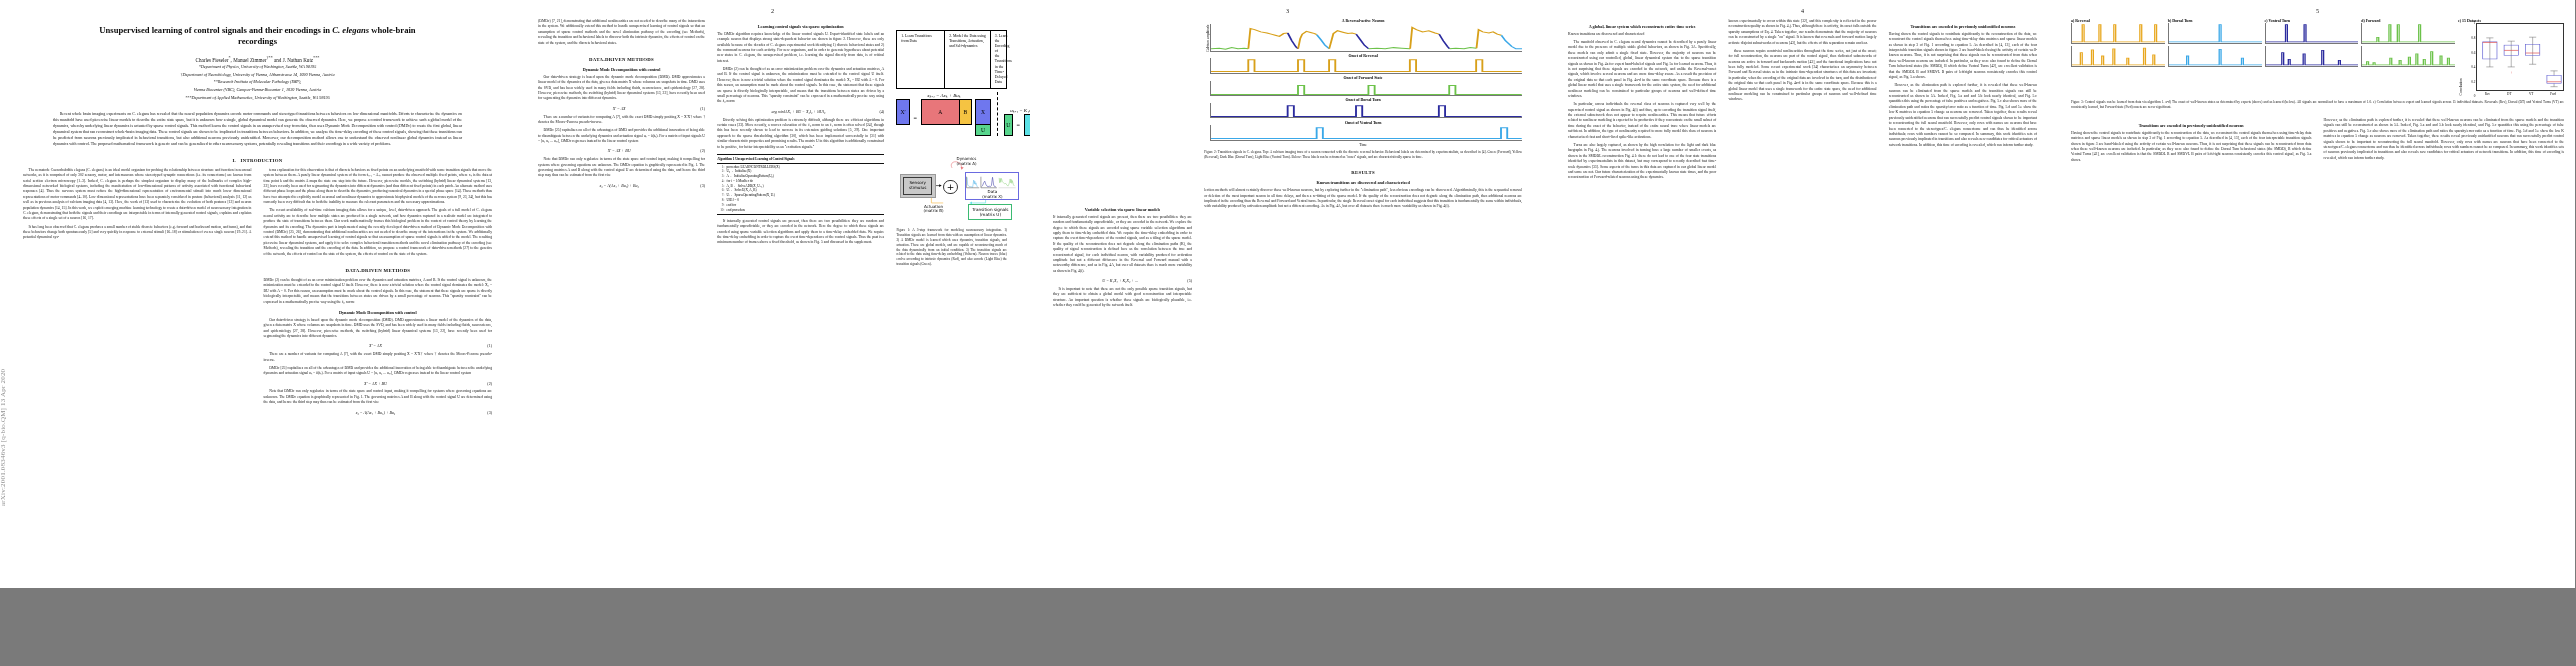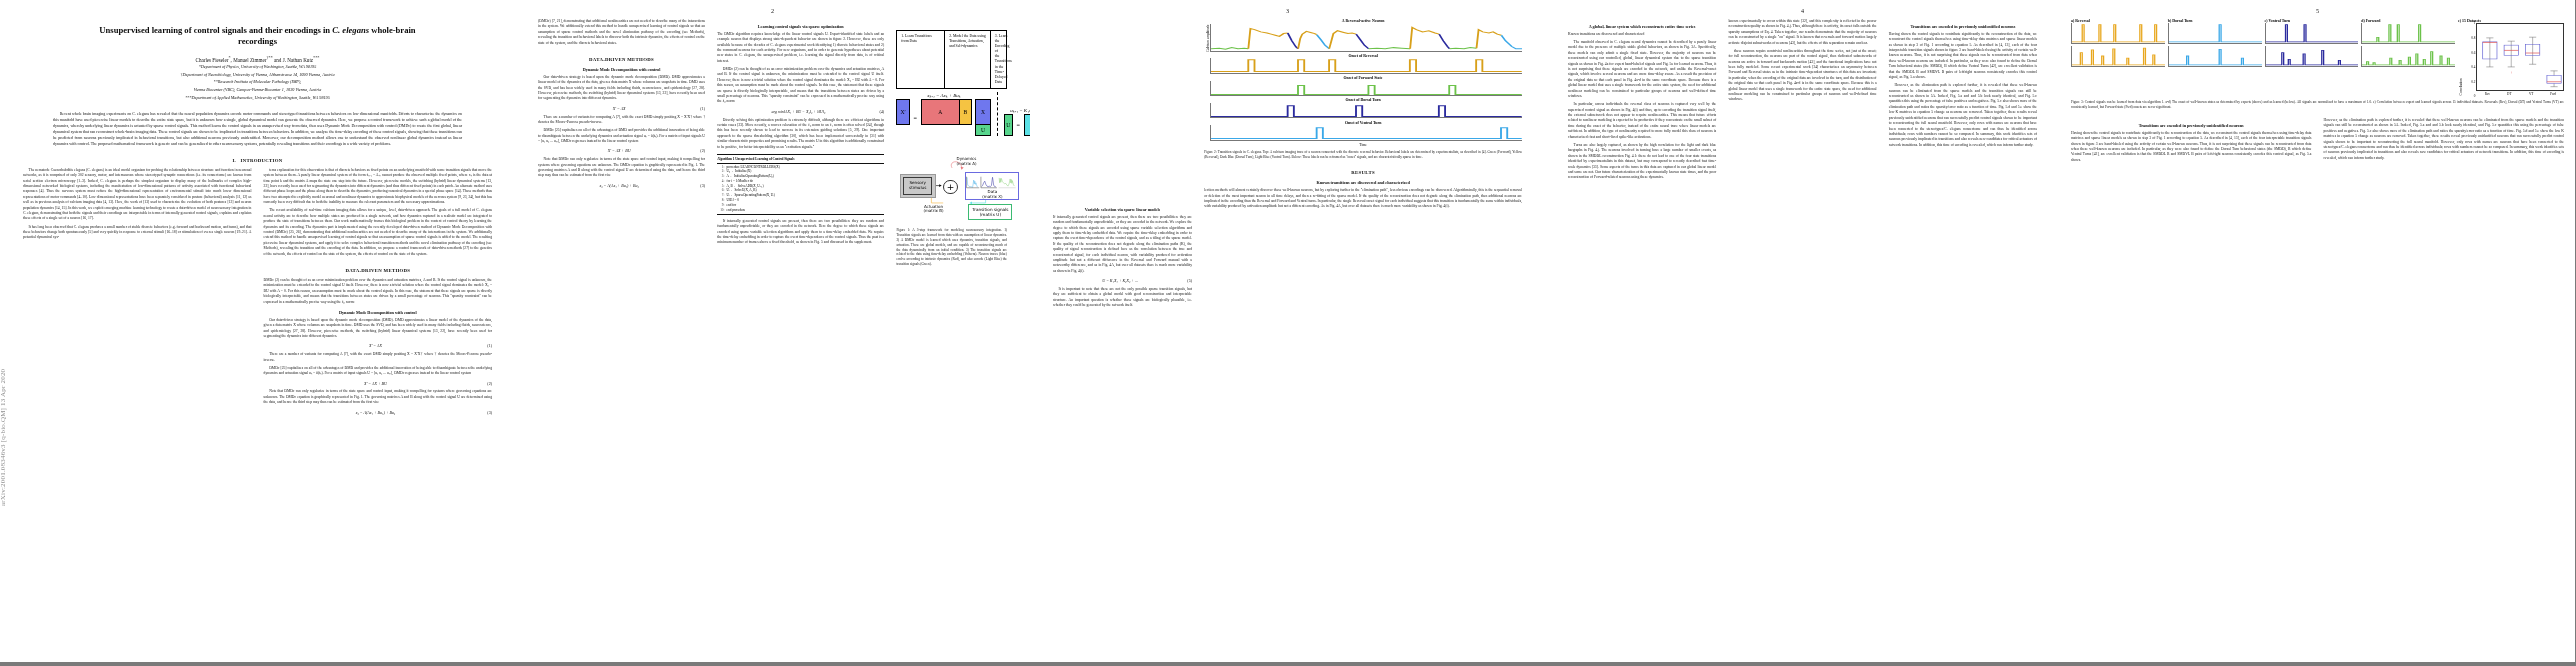--- a/index.html
+++ b/index.html
@@ -1,18 +1,18 @@
 <!DOCTYPE html>
 <html style="font-size:9px"><head>
 <meta charset="utf-8">
 <style>
   html,body{margin:0;padding:0;background:#6e6e6e;}
   body{font-family:"Liberation Serif", serif;}
   .sheetwrap{width:2576px;height:667px;position:relative;background:#7a7a7a;overflow:hidden;display:flex;}
-  .page{background:#ffffff;height:662px;position:relative;flex:0 0 auto;box-sizing:border-box;}
+  .page{background:#ffffff;height:588px;position:relative;flex:0 0 auto;box-sizing:border-box;}
   .p1{width:515px;}
   .p2{width:515px;}
   .p3{width:515px;}
   .p4{width:515px;}
   .p5{width:515px;}
 
   .pnum{position:absolute;top:7.8px;width:100%;text-align:center;font-size:6.1px;color:#111;}
   .arxiv{position:absolute;left:-1.1px;top:0;width:667px;height:14.5px;
       transform-origin: left top; transform: rotate(-90deg) translateX(-506px);
       font-size:7px;color:#8e8e8e;letter-spacing:0.2px;white-space:nowrap;font-family:"Liberation Serif",serif;}

